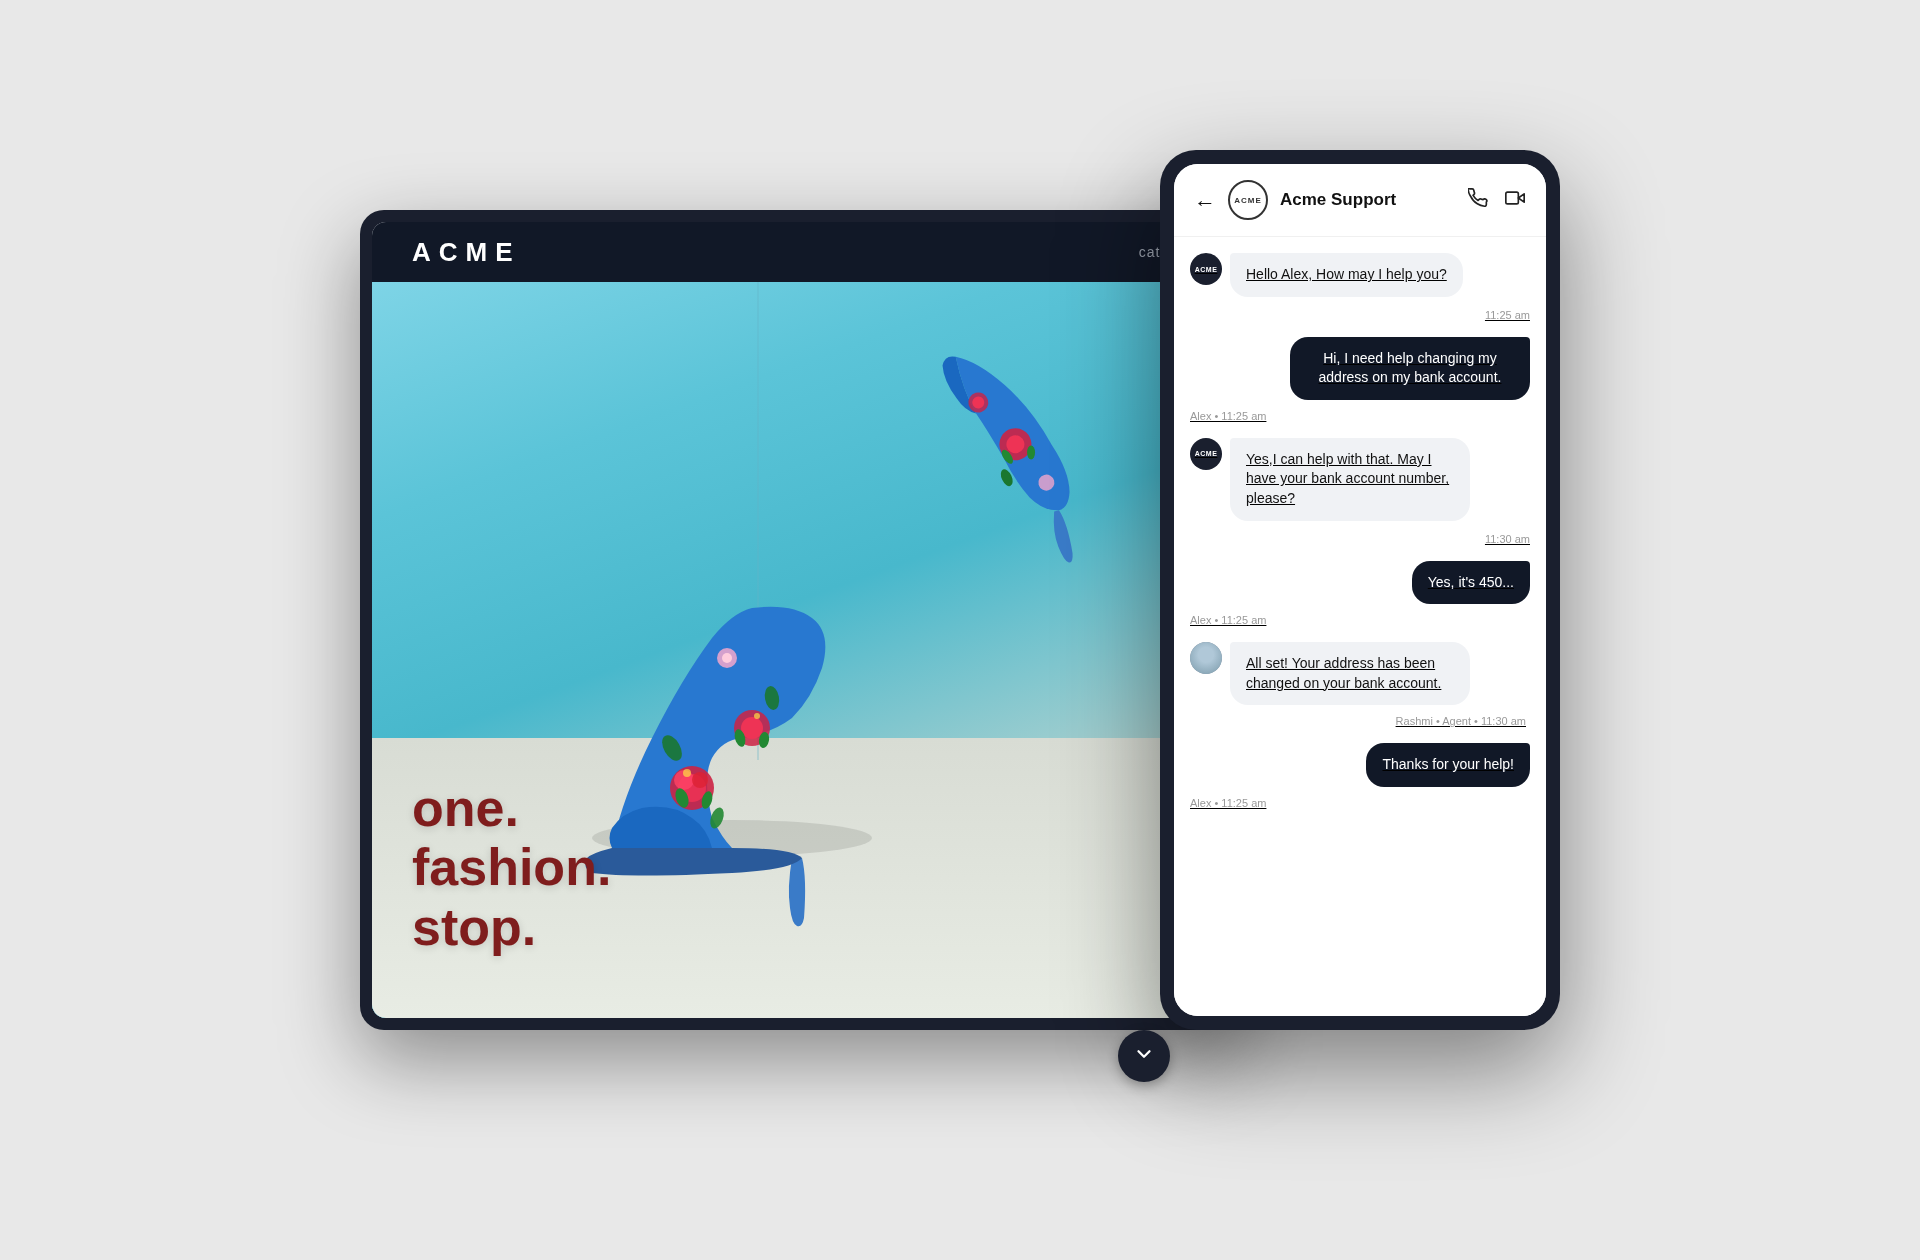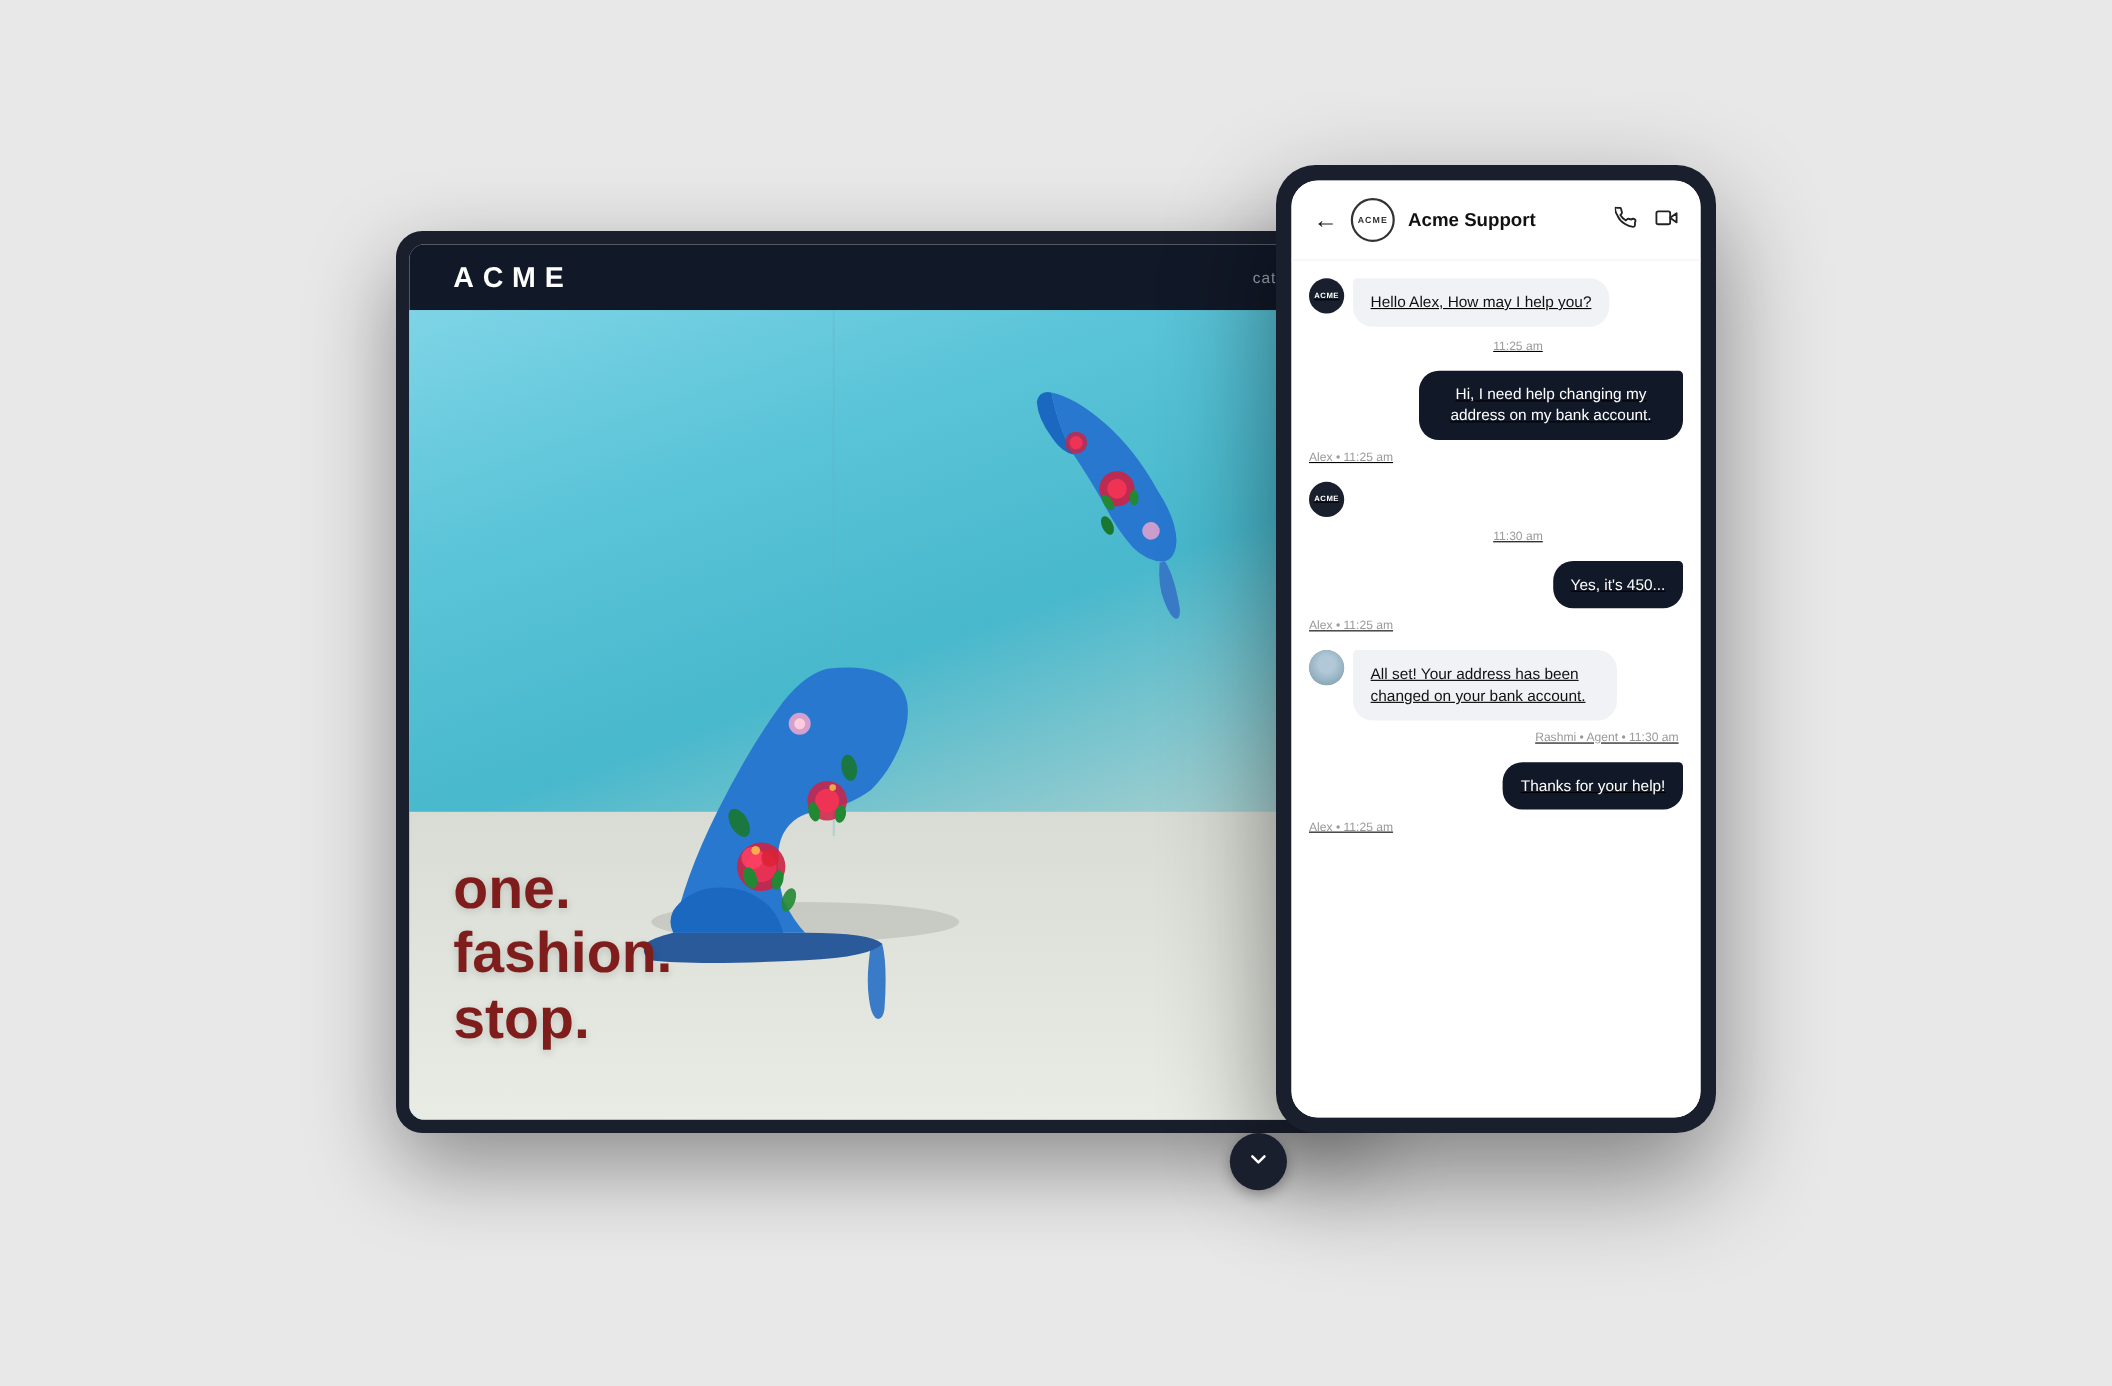--- a/index.html
+++ b/index.html
@@ -300,21 +300,21 @@
     }
 
     .msg-time {
       font-size: 11px;
       color: #999;
       margin-top: 2px;
       margin-bottom: 8px;
     }
 
     .msg-time.left {
-      text-align: center;
+      text-align: right;
       padding-left: 40px;
     }
 
     .msg-time-sender {
       font-size: 11px;
       color: #999;
       text-align: left;
       padding-right: 4px;
       margin-bottom: 8px;
     }
@@ -494,20 +494,23 @@
 
         <div class="msg-row user">
           <div class="msg-bubble user-bubble">
             <span>Hi, I need help changing my address on my bank account.</span>
           </div>
         </div>
         <div class="msg-time-sender">Alex • 11:25 am</div>
 
         <div class="msg-row bot">
           <div class="msg-avatar">ACME</div>
+          <div class="msg-bubble bot-bubble">
+            <span>Yes,I can help with that. May I have your bank account number, please?</span>
+          </div>
         </div>
         <div class="msg-time left">11:30 am</div>
 
         <div class="msg-row user">
           <div class="msg-bubble user-bubble">
             <span>Yes, it's 450...</span>
           </div>
         </div>
         <div class="msg-time-sender">Alex • 11:25 am</div>
 

